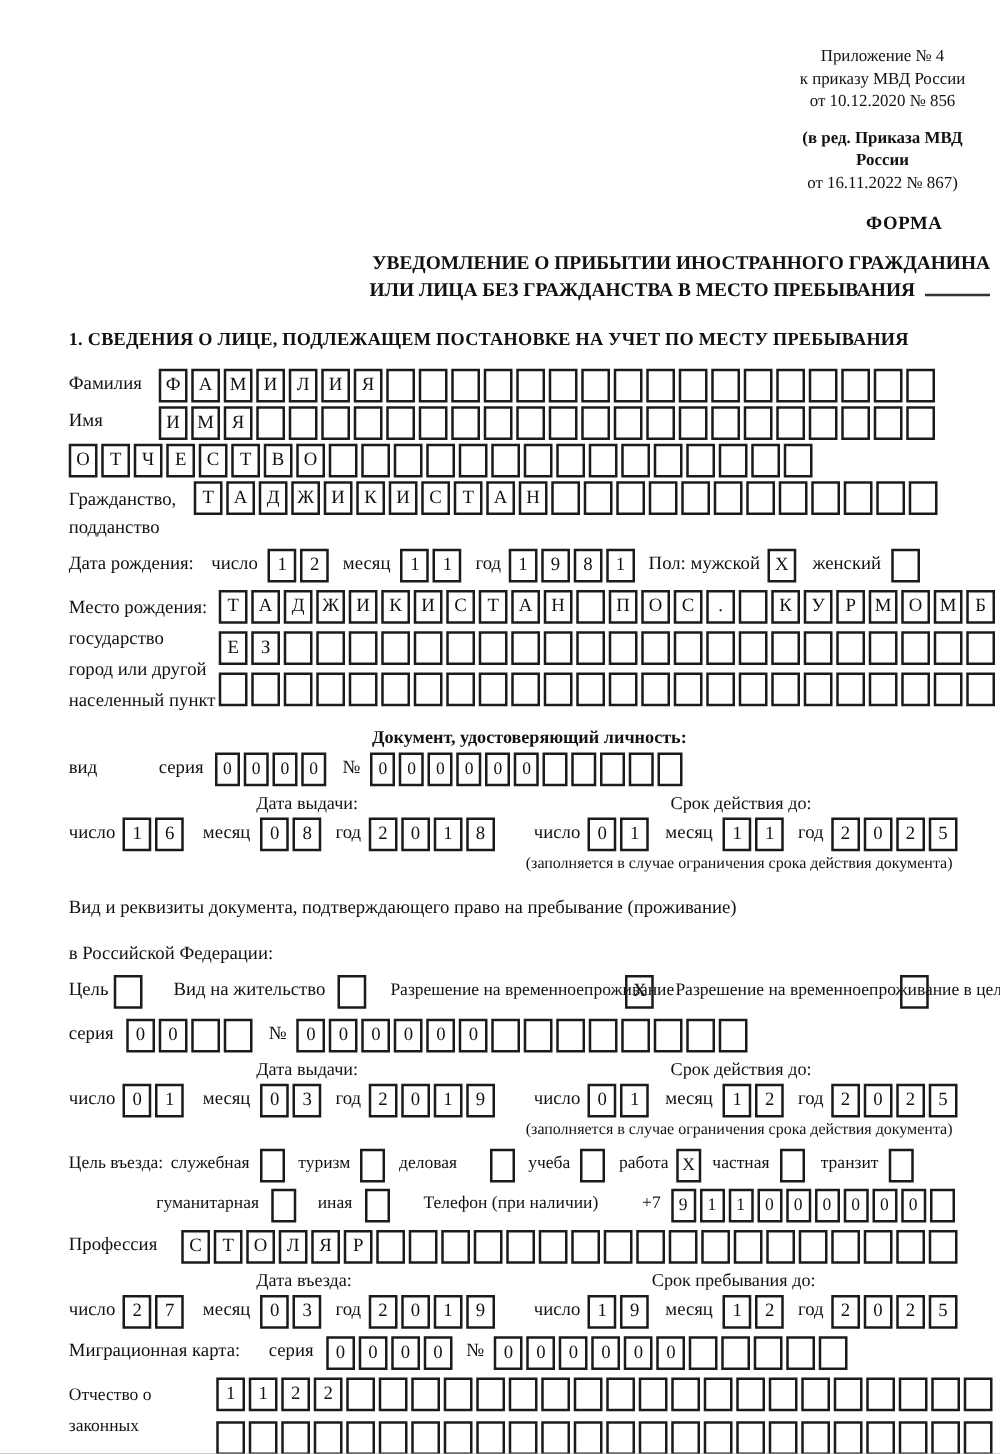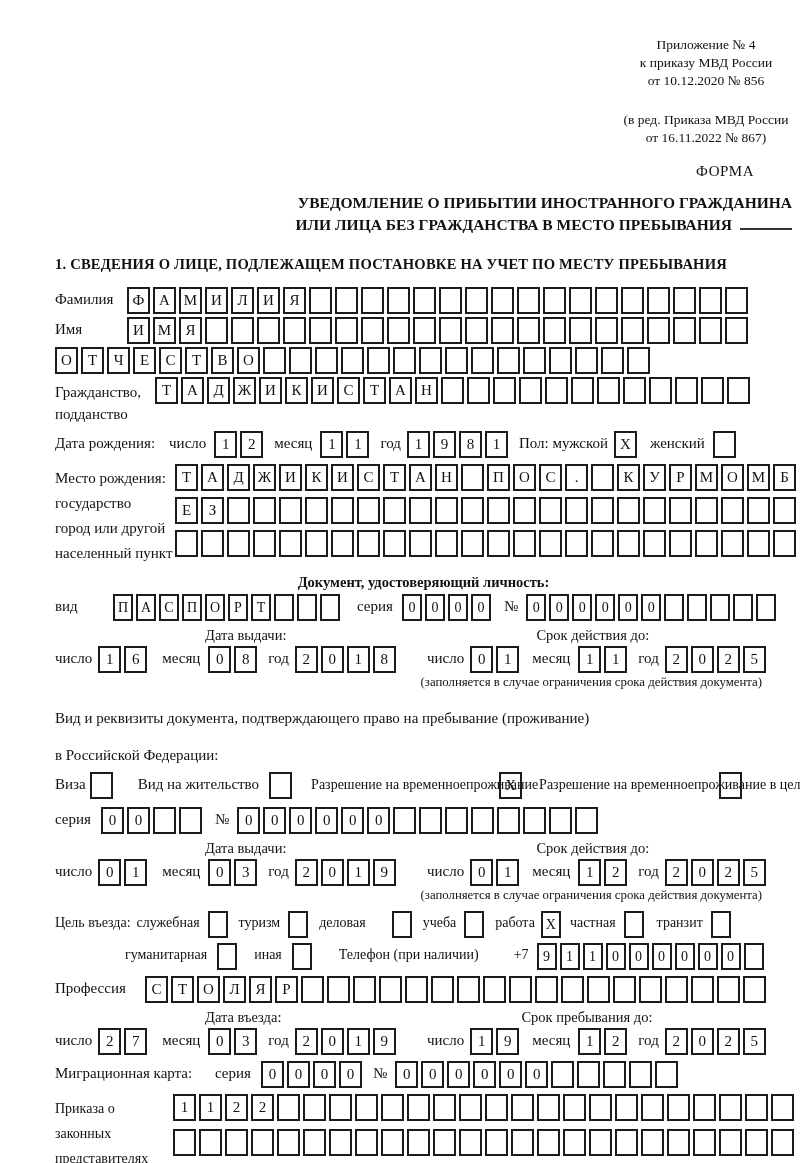--- a/index.html
+++ b/index.html
@@ -3,22 +3,22 @@
 <meta charset="utf-8">
 <style>
   * { box-sizing: border-box; }
   html,body { margin:0; padding:0; background:#888; }
   .page {
     width:800px; height:1163px; margin:0 auto; background:#ffffff; color:#111;
     font-family:"Liberation Serif","DejaVu Serif",serif; font-size:15px;
     padding:36px 8px 16px 55px; overflow:hidden; position:relative;
   }
   .appendix { margin-left:565px; font-size:13.5px; line-height:1.35;text-align:center; }
-  .appendix .blk2 { margin-top:20px; }
-  .forma { text-align:right; padding-right:38px; font-weight:normal; font-size:15px; margin-top:16px; letter-spacing:.5px; }
+  .appendix .blk2 { margin-top:10px;font-weight:bold; }
+  .forma { text-align:right; padding-right:38px; font-weight:bold; font-size:15px; margin-top:16px; letter-spacing:.5px; }
   .title { text-align:right; font-weight:bold; font-size:15.5px; line-height:22px; margin-top:12px; }
   .blank-line { display:inline-block; width:52px; border-bottom:2px solid #333; height:14px; margin-left:8px; }
   .section-h { font-weight:bold; font-size:14.6px; margin-top:20px; letter-spacing:.2px; }
 
   .frow { display:flex; align-items:flex-start; margin-top:3px; white-space:nowrap; }
   .lbl { padding-top:4px; flex:none; }
   .boxes { flex:none; white-space:nowrap; }
   .cbox {
     display:inline-block; width:23px; height:27px; border:2px solid #1b1b1b;
     margin-right:3px; text-align:center; font-size:15px; line-height:23px;
@@ -102,21 +102,20 @@
       <div class="boxes"><span class="cbox">Т</span><span class="cbox">А</span><span class="cbox">Д</span><span class="cbox">Ж</span><span class="cbox">И</span><span class="cbox">К</span><span class="cbox">И</span><span class="cbox">С</span><span class="cbox">Т</span><span class="cbox">А</span><span class="cbox">Н</span><span class="cbox"></span><span class="cbox">П</span><span class="cbox">О</span><span class="cbox">С</span><span class="cbox">.</span><span class="cbox"></span><span class="cbox">К</span><span class="cbox">У</span><span class="cbox">Р</span><span class="cbox">М</span><span class="cbox">О</span><span class="cbox">М</span><span class="cbox">Б</span></div>
       <div class="boxes" style="margin-top:6px"><span class="cbox">Е</span><span class="cbox">З</span><span class="cbox"></span><span class="cbox"></span><span class="cbox"></span><span class="cbox"></span><span class="cbox"></span><span class="cbox"></span><span class="cbox"></span><span class="cbox"></span><span class="cbox"></span><span class="cbox"></span><span class="cbox"></span><span class="cbox"></span><span class="cbox"></span><span class="cbox"></span><span class="cbox"></span><span class="cbox"></span><span class="cbox"></span><span class="cbox"></span><span class="cbox"></span><span class="cbox"></span><span class="cbox"></span><span class="cbox"></span></div>
       <div class="boxes" style="margin-top:6px"><span class="cbox"></span><span class="cbox"></span><span class="cbox"></span><span class="cbox"></span><span class="cbox"></span><span class="cbox"></span><span class="cbox"></span><span class="cbox"></span><span class="cbox"></span><span class="cbox"></span><span class="cbox"></span><span class="cbox"></span><span class="cbox"></span><span class="cbox"></span><span class="cbox"></span><span class="cbox"></span><span class="cbox"></span><span class="cbox"></span><span class="cbox"></span><span class="cbox"></span><span class="cbox"></span><span class="cbox"></span><span class="cbox"></span><span class="cbox"></span></div>
     </span>
   </div>
 
   <div class="center-h">Документ, удостоверяющий личность:</div>
 
   <div class="frow sm">
     <span class="lbl" style="width:58px">вид</span>
-    <span class="boxes"><span class="cbox">П</span><span class="cbox">А</span><span class="cbox">С</span><span class="cbox">П</span><span class="cbox">О</span><span class="cbox">Р</span><span class="cbox">Т</span><span class="cbox"></span><span class="cbox"></span><span class="cbox"></span></span>
     <span class="lbl" style="margin-left:14px;margin-right:9px">серия</span>
     <span class="boxes"><span class="cbox">0</span><span class="cbox">0</span><span class="cbox">0</span><span class="cbox">0</span></span>
     <span class="lbl" style="margin-left:10px;margin-right:8px">№</span>
     <span class="boxes"><span class="cbox">0</span><span class="cbox">0</span><span class="cbox">0</span><span class="cbox">0</span><span class="cbox">0</span><span class="cbox">0</span><span class="cbox"></span><span class="cbox"></span><span class="cbox"></span><span class="cbox"></span><span class="cbox"></span></span>
   </div>
 
   <div class="dates-head">
     <span style="margin-left:150px">Дата выдачи:</span>
     <span style="margin-left:250px">Срок действия до:</span>
   </div>
@@ -138,21 +137,21 @@
       <span class="lbl" style="margin-left:8px;margin-right:6px">год</span>
       <span class="boxes"><span class="cbox">2</span><span class="cbox">0</span><span class="cbox">2</span><span class="cbox">5</span></span>
     </span>
   </div>
   <div class="note">(заполняется в случае ограничения срока действия документа)</div>
 
   <div class="plain">Вид и реквизиты документа, подтверждающего право на пребывание (проживание)</div>
   <div class="plain">в Российской Федерации:</div>
 
   <div class="frow" style="margin-top:8px">
-    <span class="lbl" style="margin-right:4px">Виза</span>
+    <span class="lbl" style="margin-right:4px">Цель</span>
     <span class="boxes"><span class="cbox"></span></span>
     <span class="lbl" style="margin-left:22px;margin-right:10px">Вид на жительство</span>
     <span class="boxes"><span class="cbox"></span></span>
     <span class="optml" style="margin-left:16px;margin-right:10px;width:178px">
       <span>Разрешение на временное</span>
       <span>проживание</span>
     </span>
     <span class="boxes"><span class="cbox">X</span></span>
     <span class="optml" style="margin-left:14px;margin-right:8px;width:172px">
       <span>Разрешение на временное</span>
@@ -254,21 +253,21 @@
   <div class="frow" style="margin-top:6px">
     <span class="lbl" style="width:160px">Миграционная карта:</span>
     <span class="lbl" style="margin-right:10px">серия</span>
     <span class="boxes"><span class="cbox">0</span><span class="cbox">0</span><span class="cbox">0</span><span class="cbox">0</span></span>
     <span class="lbl" style="margin-left:8px;margin-right:8px">№</span>
     <span class="boxes"><span class="cbox">0</span><span class="cbox">0</span><span class="cbox">0</span><span class="cbox">0</span><span class="cbox">0</span><span class="cbox">0</span><span class="cbox"></span><span class="cbox"></span><span class="cbox"></span><span class="cbox"></span><span class="cbox"></span></span>
   </div>
 
   <div class="frow" style="margin-top:6px">
     <span class="lblcol" style="width:118px;line-height:25px;padding-top:2px;font-size:14px">
-      <div>Приказа о</div>
+      <div>Отчество о</div>
       <div>законных</div>
       <div>представителях</div>
 
     </span>
     <span>
       <div class="boxes"><span class="cbox">1</span><span class="cbox">1</span><span class="cbox">2</span><span class="cbox">2</span><span class="cbox"></span><span class="cbox"></span><span class="cbox"></span><span class="cbox"></span><span class="cbox"></span><span class="cbox"></span><span class="cbox"></span><span class="cbox"></span><span class="cbox"></span><span class="cbox"></span><span class="cbox"></span><span class="cbox"></span><span class="cbox"></span><span class="cbox"></span><span class="cbox"></span><span class="cbox"></span><span class="cbox"></span><span class="cbox"></span><span class="cbox"></span><span class="cbox"></span></div>
       <div class="boxes" style="margin-top:8px"><span class="cbox"></span><span class="cbox"></span><span class="cbox"></span><span class="cbox"></span><span class="cbox"></span><span class="cbox"></span><span class="cbox"></span><span class="cbox"></span><span class="cbox"></span><span class="cbox"></span><span class="cbox"></span><span class="cbox"></span><span class="cbox"></span><span class="cbox"></span><span class="cbox"></span><span class="cbox"></span><span class="cbox"></span><span class="cbox"></span><span class="cbox"></span><span class="cbox"></span><span class="cbox"></span><span class="cbox"></span><span class="cbox"></span><span class="cbox"></span></div>
 
     </span>
   </div>

